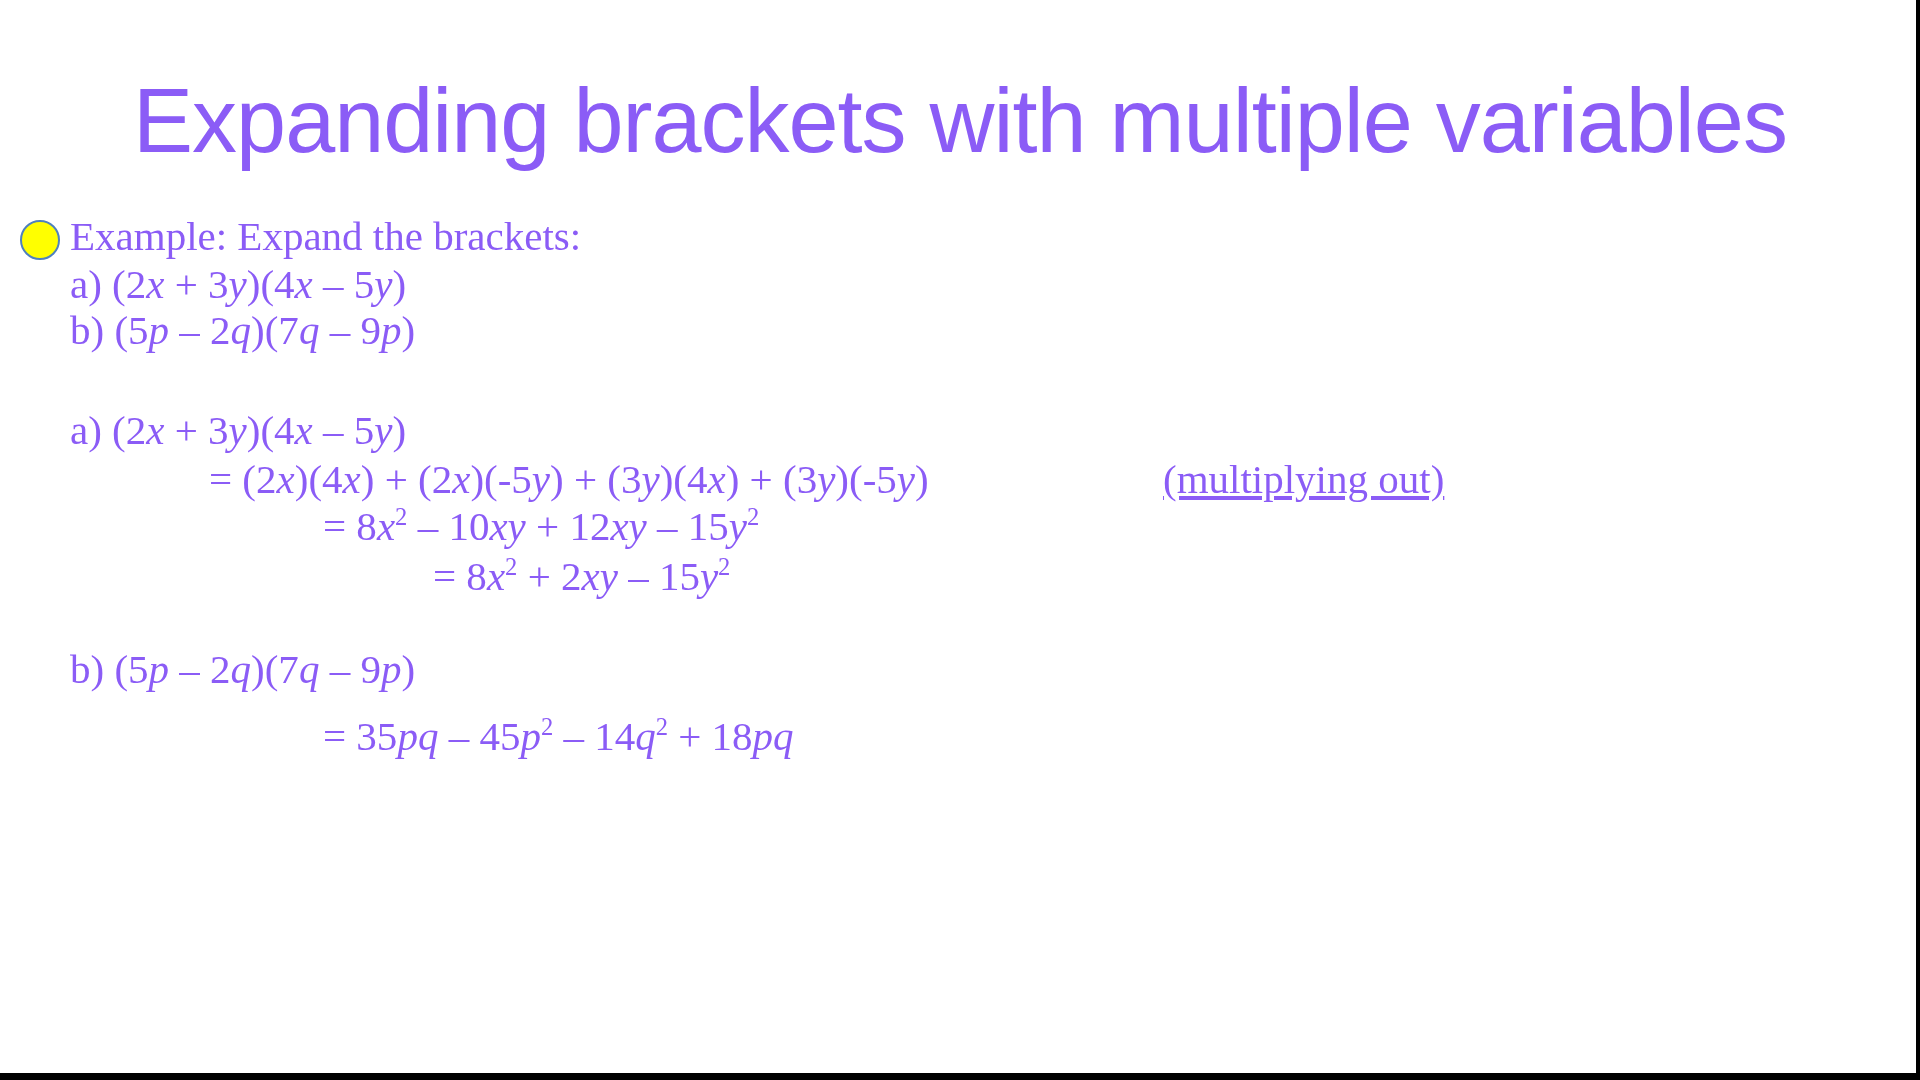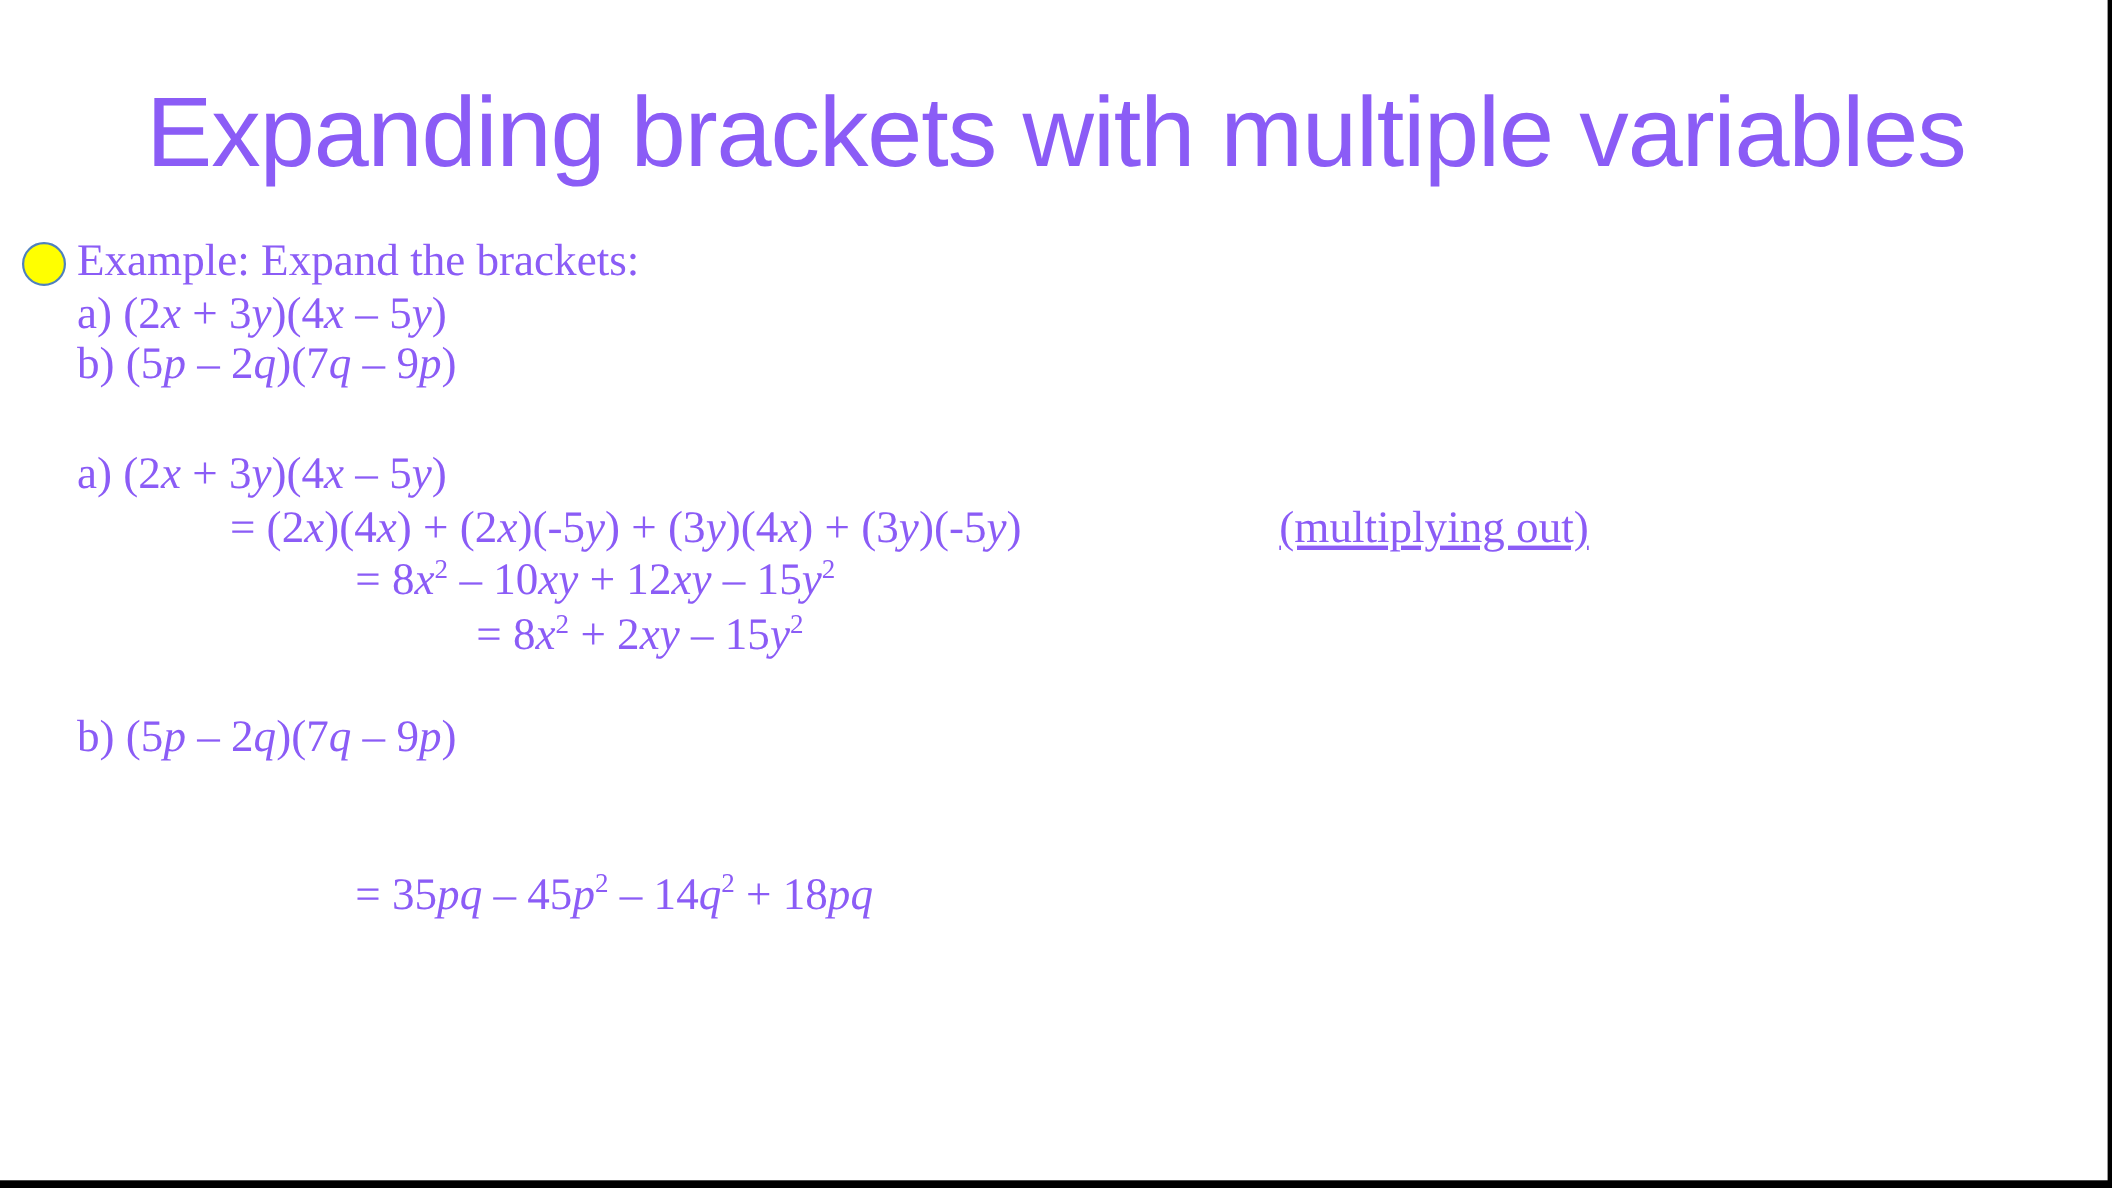--- a/index.html
+++ b/index.html
@@ -95,20 +95,20 @@
 
   <div class="line annotation" style="top:456px">(multiplying out)</div>
 
   <div class="line ind2" style="top:503px">= 8<i>x</i><sup>2</sup> – 10<i>x</i><i>y</i> + 12<i>x</i><i>y</i> – 15<i>y</i><sup>2</sup></div>
 
   <div class="line ind3" style="top:553px">= 8<i>x</i><sup>2</sup> + 2<i>x</i><i>y</i> – 15<i>y</i><sup>2</sup></div>
 
   <div class="line ind0" style="top:646px">b) (5<i>p</i> – 2<i>q</i>)(7<i>q</i> – 9<i>p</i>)</div>
 
 
-  <div class="line ind2" style="top:789px">= 35<i>p</i><i>q</i> – 45<i>p</i><sup>2</sup> – 14<i>q</i><sup>2</sup> + 18<i>p</i><i>q</i></div>
+  <div class="line ind2" style="top:713px">= 35<i>p</i><i>q</i> – 45<i>p</i><sup>2</sup> – 14<i>q</i><sup>2</sup> + 18<i>p</i><i>q</i></div>
 
 
 
   <div class="bottom-bar"></div>
   <div class="right-bar"></div>
 
 </div>
 
 </body></html>

